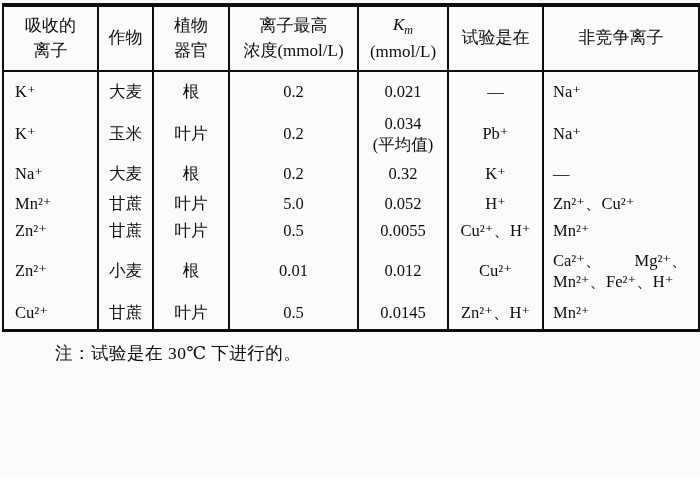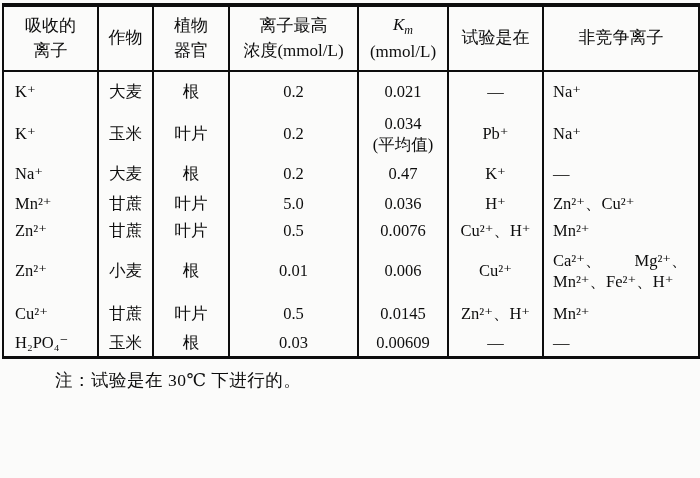--- a/index.html
+++ b/index.html
@@ -138,70 +138,61 @@
           <span class="line">(平均值)</span>
         </td>
         <td class="ac"><span>Pb⁺</span></td>
         <td class="noncomp"><span>Na⁺</span></td>
       </tr>
       <tr class="rh-c">
         <td class="al"><span>Na⁺</span></td>
         <td class="ac"><span>大麦</span></td>
         <td class="ac"><span>根</span></td>
         <td class="ac"><span>0.2</span></td>
-        <td class="ac"><span>0.47</span></td>
+        <td class="ac"><span>0.32</span></td>
         <td class="ac"><span>K⁺</span></td>
         <td class="noncomp"><span>—</span></td>
       </tr>
       <tr class="rh-d">
         <td class="al"><span>Mn²⁺</span></td>
         <td class="ac"><span>甘蔗</span></td>
         <td class="ac"><span>叶片</span></td>
         <td class="ac"><span>5.0</span></td>
-        <td class="ac"><span>0.036</span></td>
+        <td class="ac"><span>0.052</span></td>
         <td class="ac"><span>H⁺</span></td>
         <td class="noncomp"><span>Zn²⁺、Cu²⁺</span></td>
       </tr>
       <tr class="rh-e">
         <td class="al"><span>Zn²⁺</span></td>
         <td class="ac"><span>甘蔗</span></td>
         <td class="ac"><span>叶片</span></td>
         <td class="ac"><span>0.5</span></td>
-        <td class="ac"><span>0.0076</span></td>
+        <td class="ac"><span>0.0055</span></td>
         <td class="ac"><span>Cu²⁺、H⁺</span></td>
         <td class="noncomp"><span>Mn²⁺</span></td>
       </tr>
       <tr class="rh-f">
         <td class="al"><span>Zn²⁺</span></td>
         <td class="ac"><span>小麦</span></td>
         <td class="ac"><span>根</span></td>
         <td class="ac"><span>0.01</span></td>
-        <td class="ac"><span>0.006</span></td>
+        <td class="ac"><span>0.012</span></td>
         <td class="ac"><span>Cu²⁺</span></td>
         <td class="noncomp">
           <span class="line">Ca²⁺、　　Mg²⁺、</span>
           <span class="line">Mn²⁺、Fe²⁺、H⁺</span>
         </td>
       </tr>
       <tr class="rh-c">
         <td class="al"><span>Cu²⁺</span></td>
         <td class="ac"><span>甘蔗</span></td>
         <td class="ac"><span>叶片</span></td>
         <td class="ac"><span>0.5</span></td>
         <td class="ac"><span>0.0145</span></td>
         <td class="ac"><span>Zn²⁺、H⁺</span></td>
         <td class="noncomp"><span>Mn²⁺</span></td>
       </tr>
-      <tr class="rh-d">
-        <td class="al"><span>H₂PO₄⁻</span></td>
-        <td class="ac"><span>玉米</span></td>
-        <td class="ac"><span>根</span></td>
-        <td class="ac"><span>0.03</span></td>
-        <td class="ac"><span>0.00609</span></td>
-        <td class="ac"><span>—</span></td>
-        <td class="noncomp"><span>—</span></td>
-      </tr>
     </tbody>
   </table>
 
   <div class="footnote">注：试验是在 30℃ 下进行的。</div>
 
 </div>
 
 </body></html>

